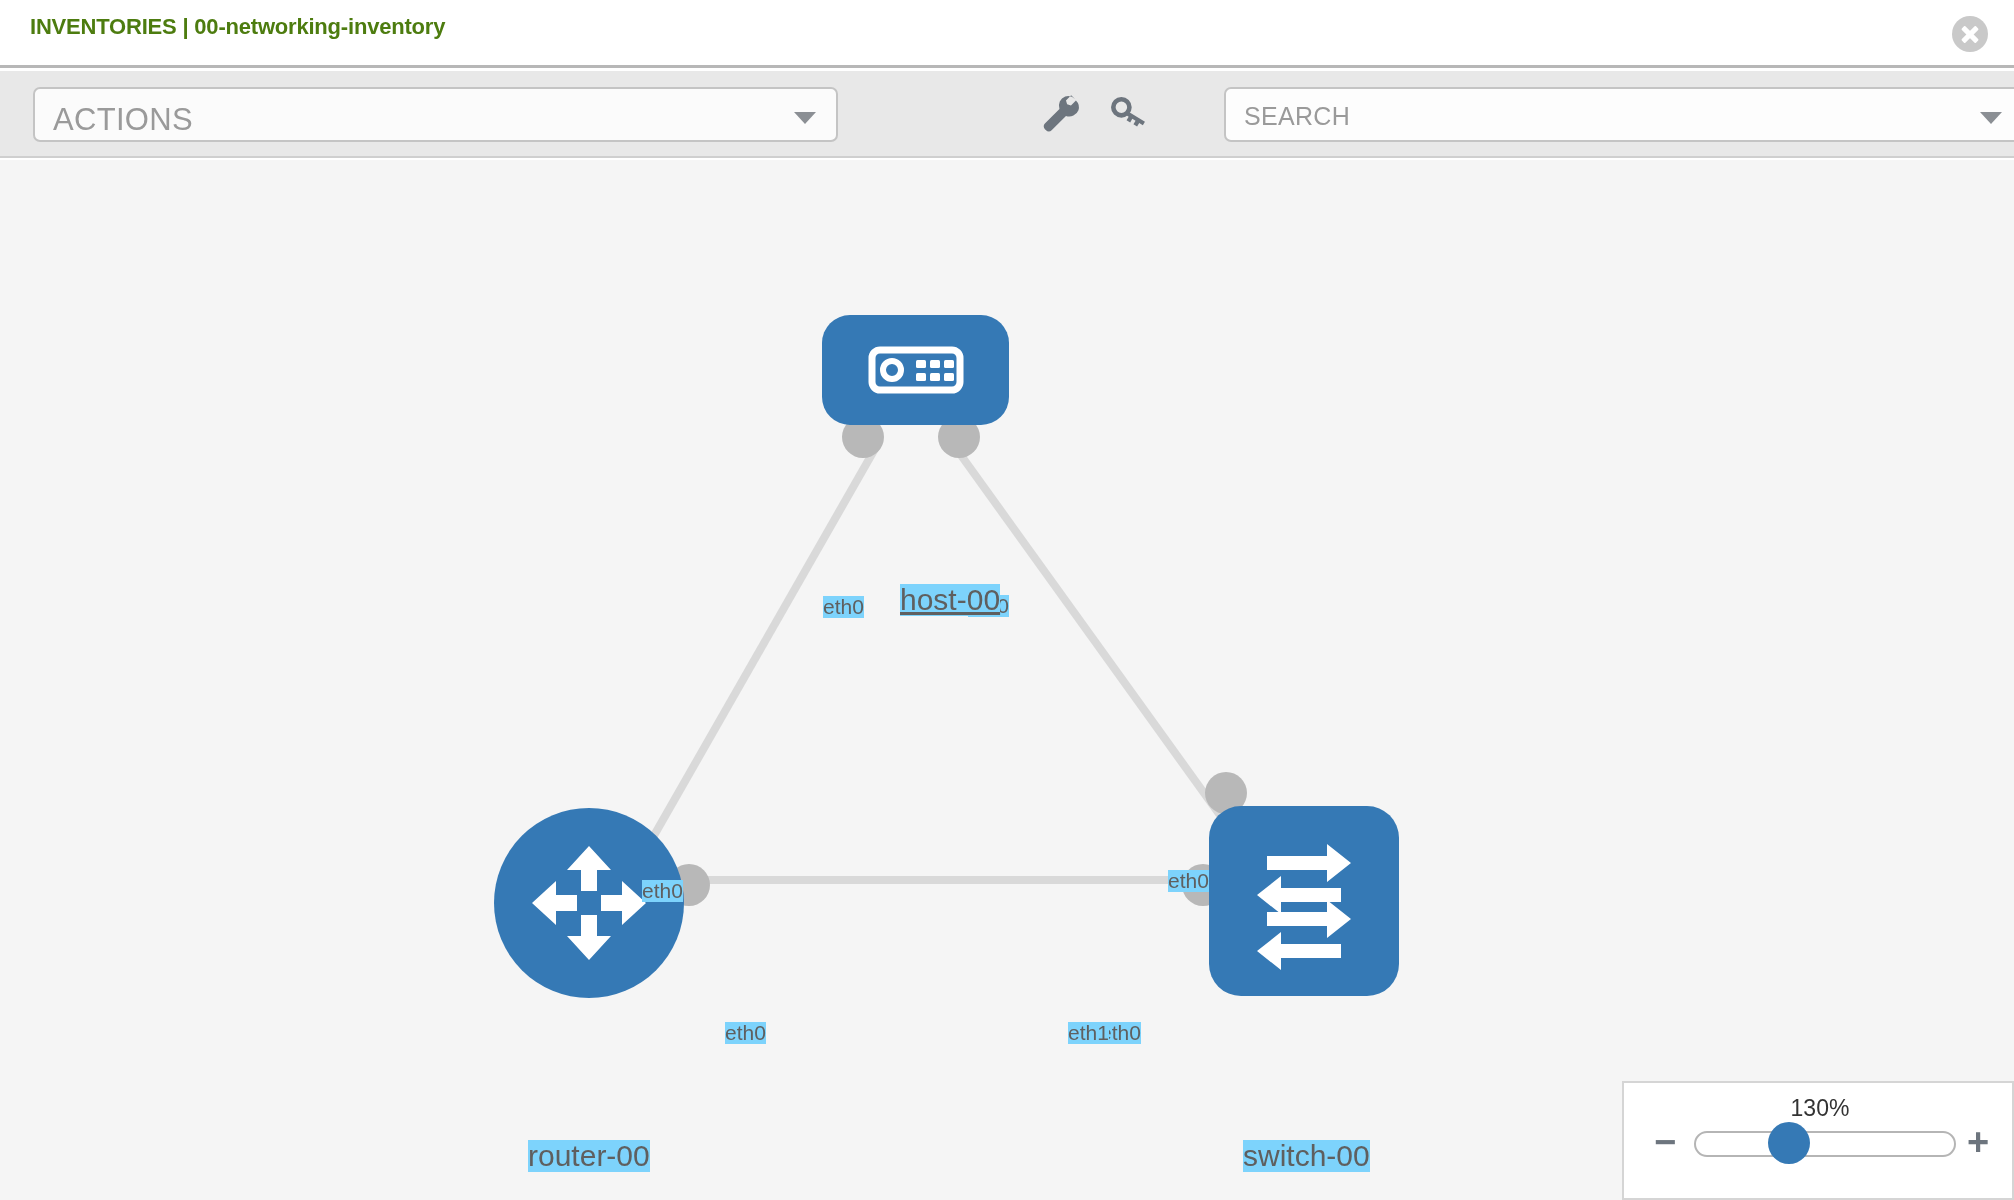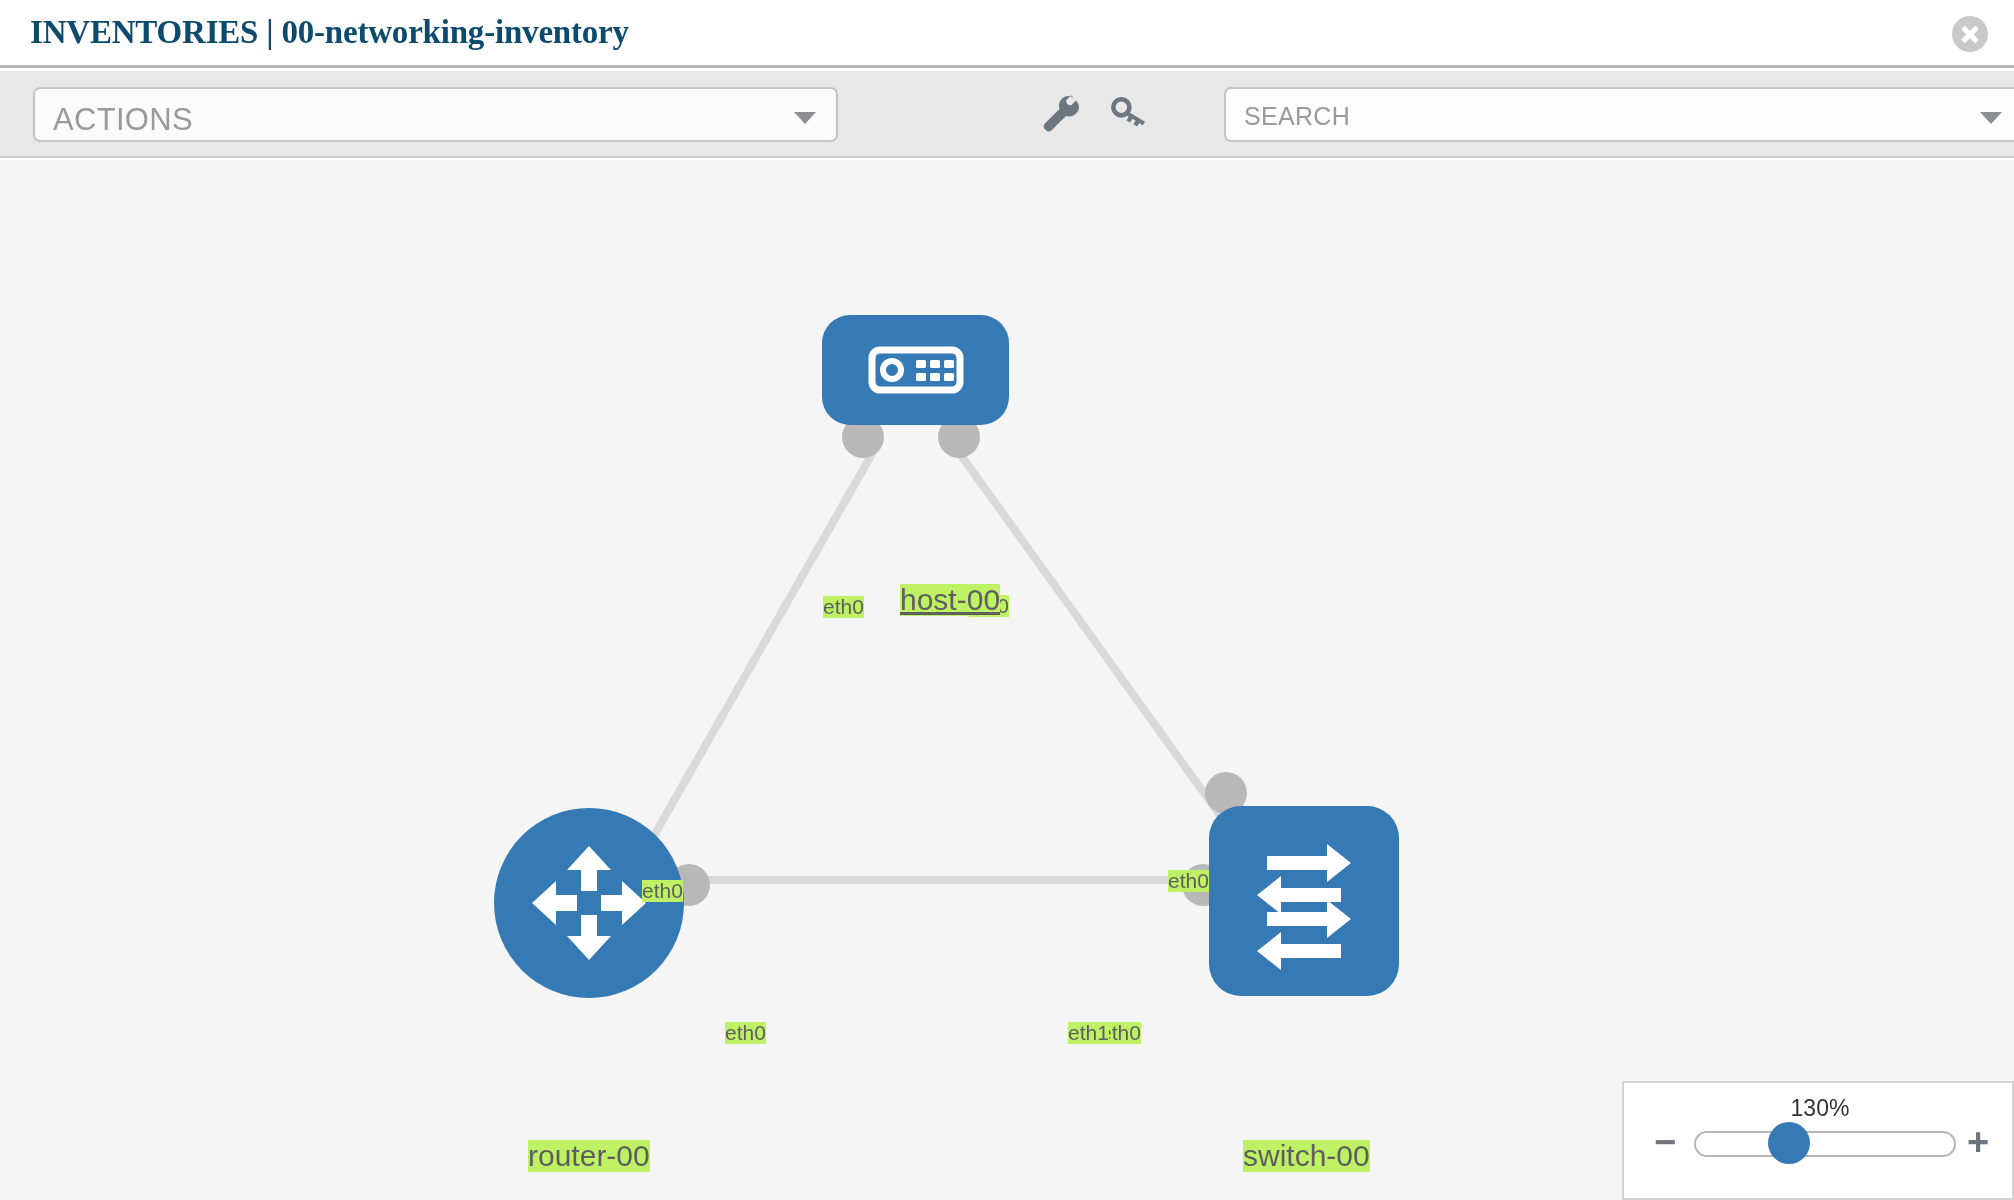--- a/index.html
+++ b/index.html
@@ -13,25 +13,24 @@
 
   
   .header {
     position: absolute; left: 0; top: 0;
     width: 2014px; height: 68px;
     background: #ffffff;
     border-bottom: 3px solid #b7b7b7;
   }
   .page-title {
     position: absolute; left: 30px; top: 14px;
-    font-size: 33px; font-weight: bold;
-    color: #0c4a6e;
+    font-size: 22px; font-weight: bold;
+    color: #4d7c0f;
     letter-spacing: -0.2px;
     white-space: nowrap;
-    font-family: Liberation Serif, serif;
   }
   .close-btn {
     position: absolute; right: 26px; top: 16px;
     width: 36px; height: 36px; border-radius: 50%;
     background: #c9c9c9;
     cursor: pointer;
   }
   .close-btn::before, .close-btn::after {
     content: ""; position: absolute;
     left: 8px; top: 16px;
@@ -127,21 +126,21 @@
   
   .stub {
     position: absolute;
     background: #b8b8b8;
     border-radius: 50%;
   }
 
   
   .lbl {
     position: absolute;
-    background: #bef264;
+    background: #7dd3fc;
     color: #5f5f5f;
     white-space: nowrap;
     line-height: 1.05;
   }
   .lbl-node { font-size: 30px; }
   .lbl-if   { font-size: 21px; }
 
   
   .zoom-panel {
     position: absolute; left: 1622px; top: 1081px;

